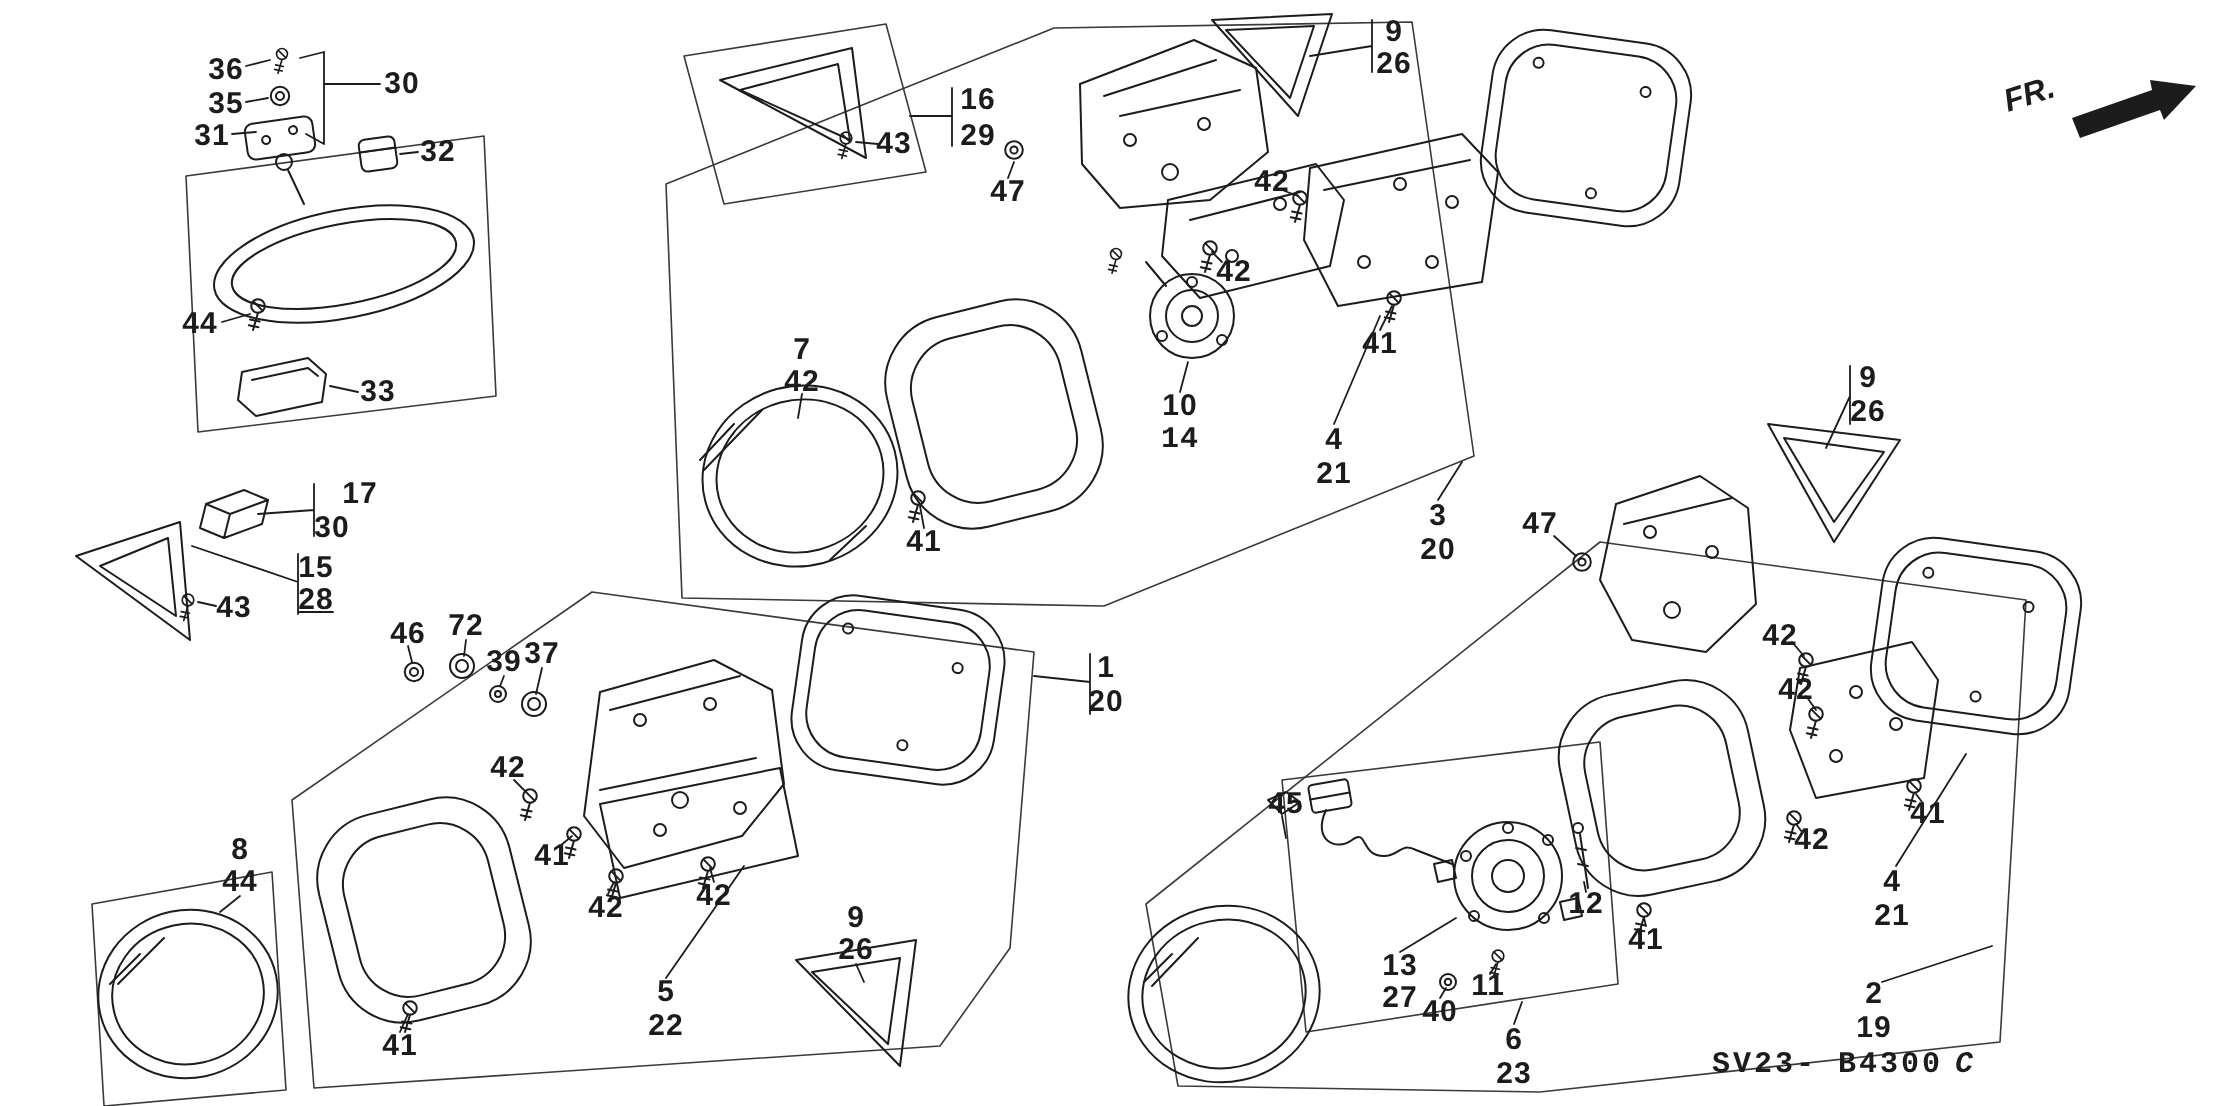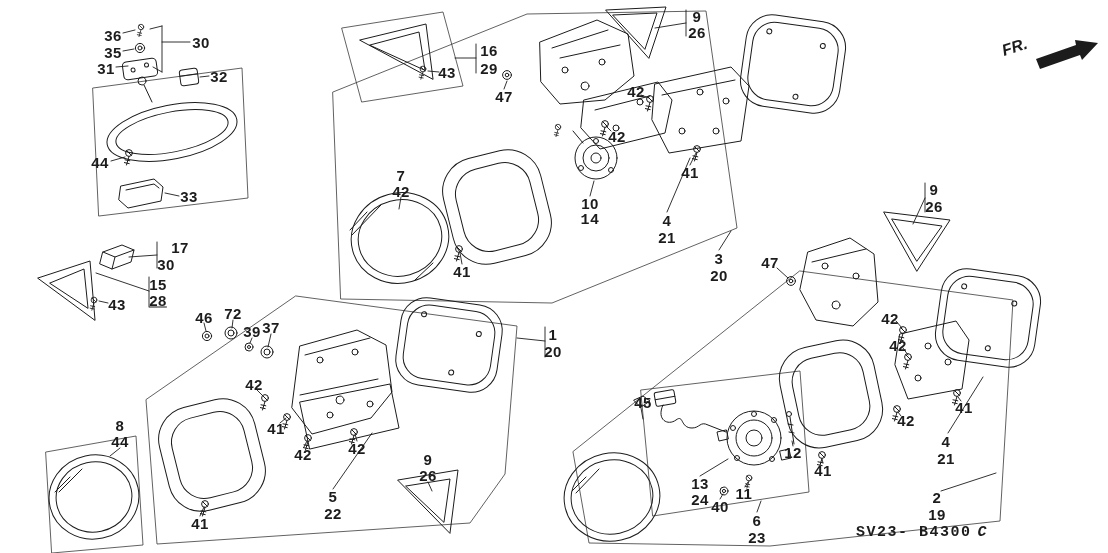--- a/index.html
+++ b/index.html
@@ -412,21 +412,21 @@
       <div class="part-label" style="left: 200px; top: 523px;">41</div>
       <div class="part-label" style="left: 428px; top: 459px;">9</div>
       <div class="part-label" style="left: 428px; top: 475px;">26</div>
       <div class="part-label" style="left: 934px; top: 189px;">9</div>
       <div class="part-label" style="left: 934px; top: 206px;">26</div>
       <div class="part-label" style="left: 770px; top: 262px;">47</div>
       <div class="part-label" style="left: 890px; top: 318px;">42</div>
       <div class="part-label" style="left: 898px; top: 345px;">42</div>
       <div class="part-label" style="left: 643px; top: 402px;">45</div>
       <div class="part-label" style="left: 700px; top: 483px;">13</div>
-      <div class="part-label" style="left: 700px; top: 499px;">24</div>
+      <div class="part-label" style="left: 700px; top: 499px;">27</div>
       <div class="part-label" style="left: 720px; top: 506px;">40</div>
       <div class="part-label" style="left: 744px; top: 493px;">11</div>
       <div class="part-label" style="left: 793px; top: 452px;">12</div>
       <div class="part-label" style="left: 823px; top: 470px;">41</div>
       <div class="part-label" style="left: 757px; top: 520px;">6</div>
       <div class="part-label" style="left: 757px; top: 537px;">23</div>
       <div class="part-label" style="left: 906px; top: 420px;">42</div>
       <div class="part-label" style="left: 964px; top: 407px;">41</div>
       <div class="part-label" style="left: 946px; top: 441px;">4</div>
       <div class="part-label" style="left: 946px; top: 458px;">21</div>

